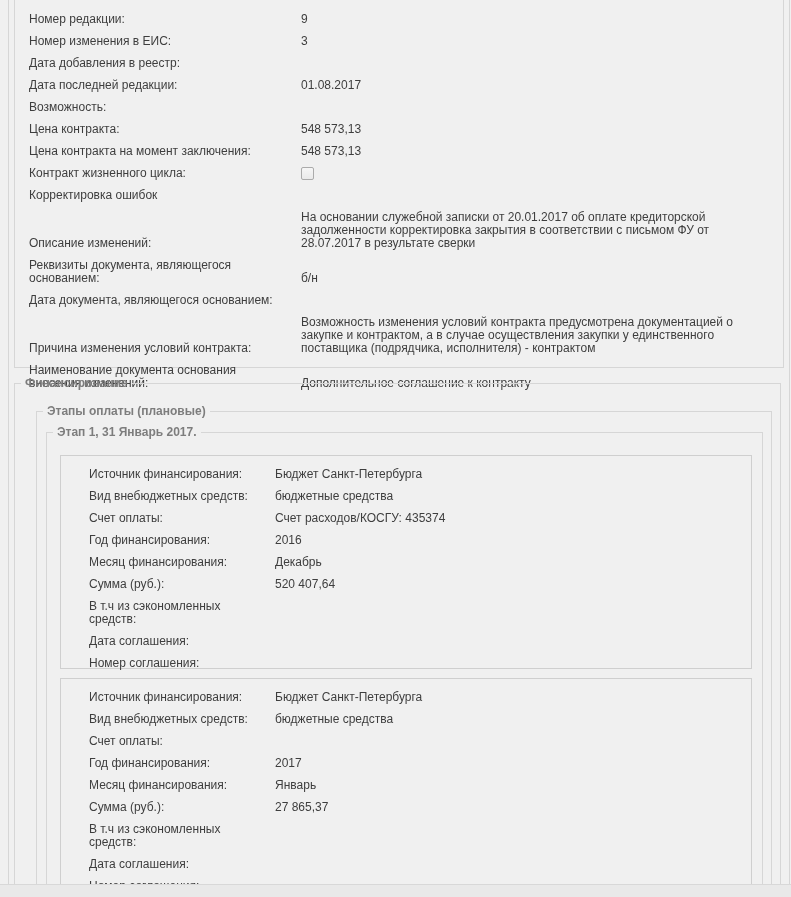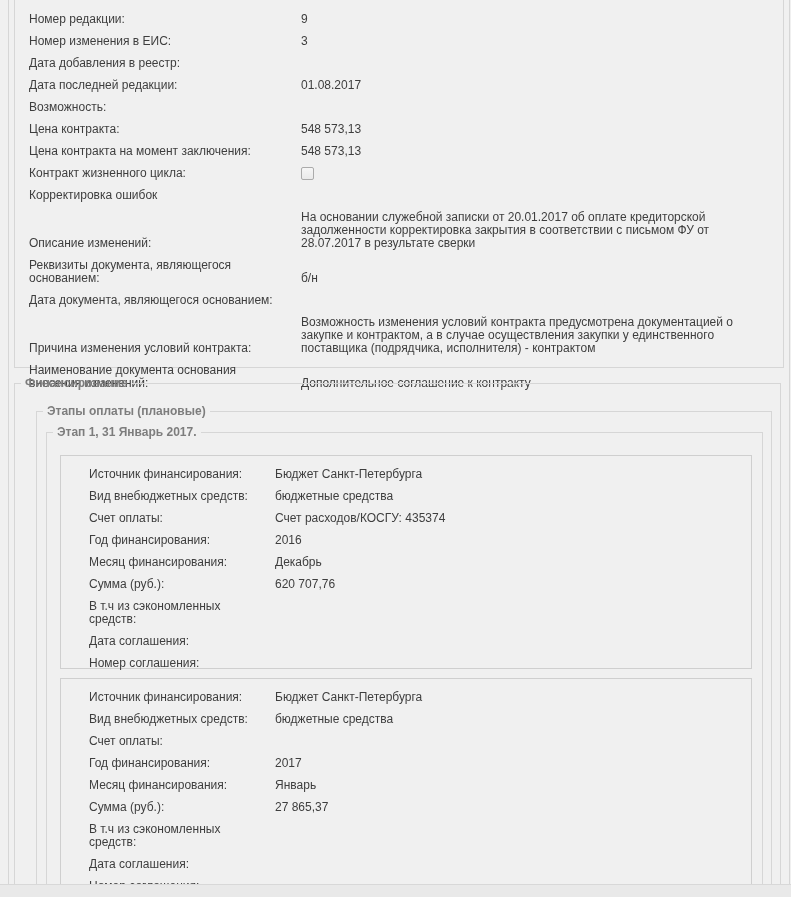--- a/index.html
+++ b/index.html
@@ -169,21 +169,21 @@
   <div class="row">
     <div class="lbl">Год финансирования:</div>
     <div class="val">2016</div>
   </div>
   <div class="row">
     <div class="lbl">Месяц финансирования:</div>
     <div class="val">Декабрь</div>
   </div>
   <div class="row">
     <div class="lbl">Сумма (руб.):</div>
-    <div class="val">620 707,76</div>
+    <div class="val">520 407,64</div>
   </div>
   <div class="row">
     <div class="lbl">В т.ч из сэкономленных средств:</div>
     <div class="val"></div>
   </div>
   <div class="row">
     <div class="lbl">Дата соглашения:</div>
     <div class="val"></div>
   </div>
   <div class="row">

